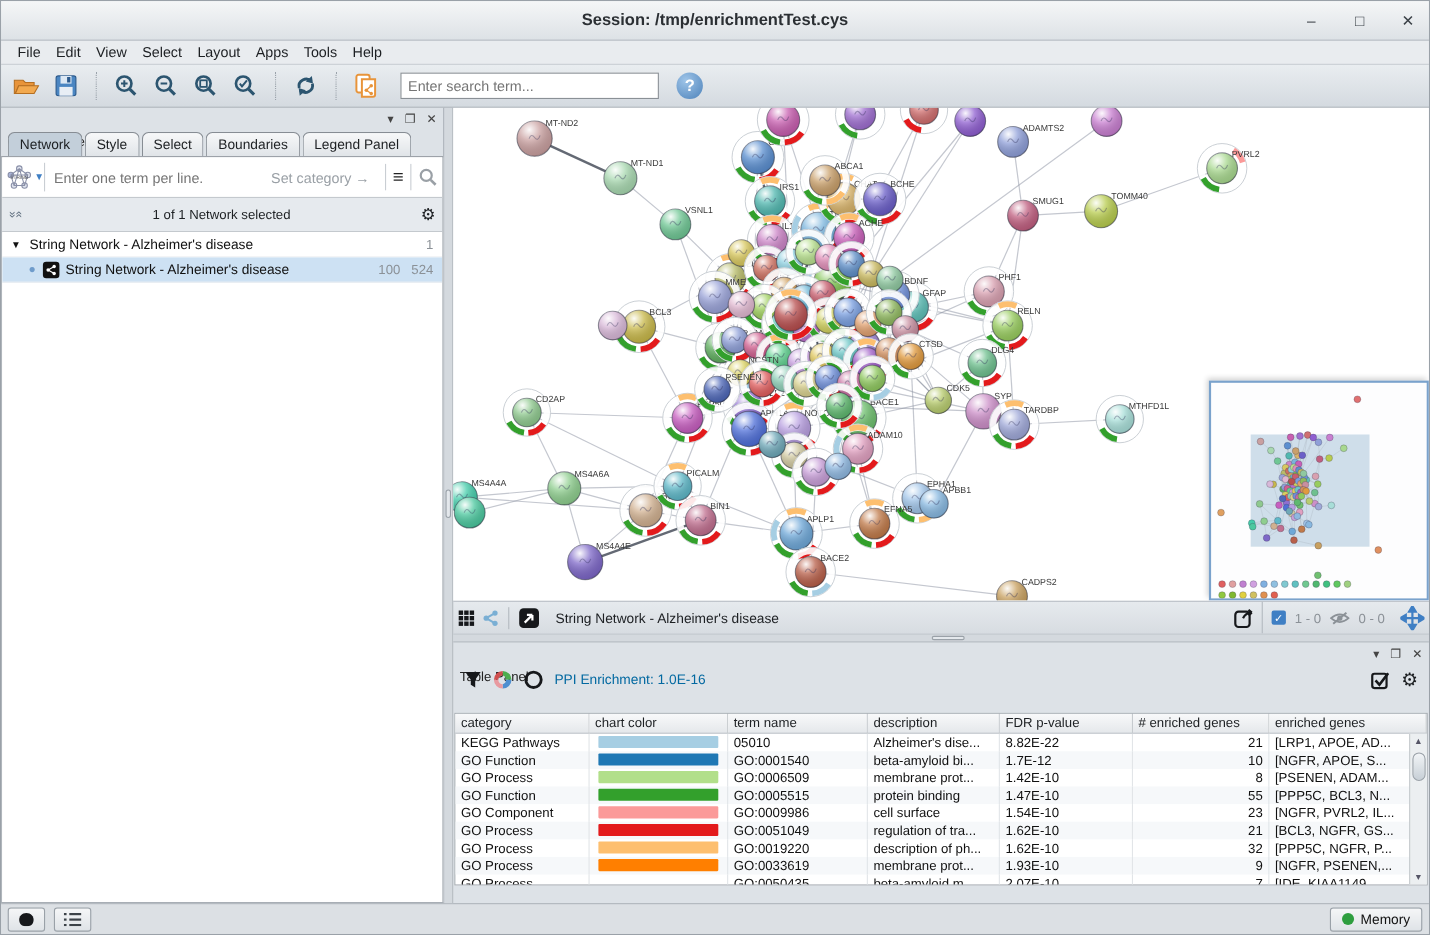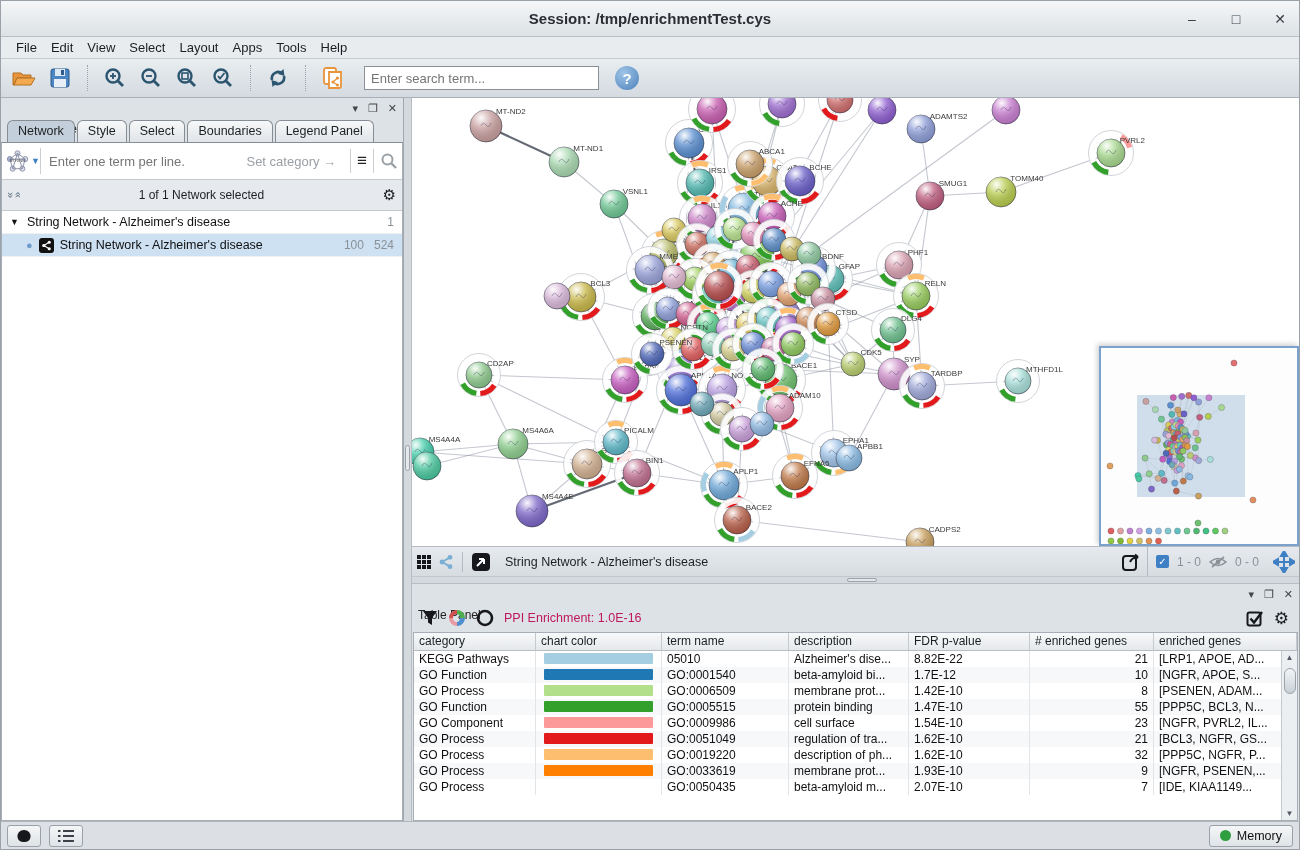--- a/index.html
+++ b/index.html
@@ -72,22 +72,22 @@
   .nt-counters { display:flex; align-items:center; gap:8px; border-left:1px solid #b4bac0; padding:0 8px; height:100%; }
   .counter-txt { color:#8b9197; font-size:12px; }
   .blue-check { width:13px; height:13px; background:#3f7fc4; border-radius:2px; color:#fff; font-size:10px; display:flex; align-items:center; justify-content:center; }
 
   .hsplit { height:8px; background:#d4d9de; border-top:1px solid #c3c9cf; border-bottom:1px solid #b7bdc3; position:relative; flex:0 0 auto; }
   .hsplit .grip { position:absolute; left:49%; top:1px; width:30px; height:4px; border:1px solid #9aa1a8; border-radius:2px; background:#e4e8ec; }
 
   
   .table-panel { flex:1; display:flex; flex-direction:column; background:#dde2e7; min-height:0; }
   .tp-toolbar { height:28px; display:flex; align-items:center; gap:10px; padding:0 10px; flex:0 0 auto; }
-  .ppi { font-size:12.5px; color:#be185d; flex:1; }
-  .tp-grid { flex:1; display:flex; flex-direction:column; background:#fff; border:1px solid #a8aeb5; margin:0 1px; min-height:0; position:relative; }
+  .ppi { font-size:12.5px; color:#0369a1; flex:1; }
+  .tp-grid { flex:1; display:flex; flex-direction:column; background:#fff; border:1px solid #a8aeb5; margin:16px 1px; min-height:0; position:relative; }
   .grid-head { display:flex; flex:0 0 auto; height:18px; }
   .gh-cell { background:linear-gradient(#f8f9fa,#e5e8eb); border-right:1px solid #c6cace; border-bottom:1px solid #b7bdc3;
              font-size:12px; color:#1d2023; padding:1px 5px; white-space:nowrap; overflow:hidden; }
   .grid-body { flex:1; overflow:hidden; }
   .grid-row { display:flex; height:16px; }
   .grid-row:nth-child(even){ background:#f6f8fa; }
   .gr-cell { border-right:1px solid #e2e5e8; font-size:12px; padding:0 5px; white-space:nowrap; overflow:hidden; color:#111; line-height:16px; }
   .gr-cell.num { text-align:right; }
   .color-bar { height:11px; margin:2px 3px; border-radius:1px; }
   .c0{width:122px}.c1{width:126px}.c2{width:127px}.c3{width:120px}.c4{width:121px}.c5{width:124px}.c6{flex:1}

